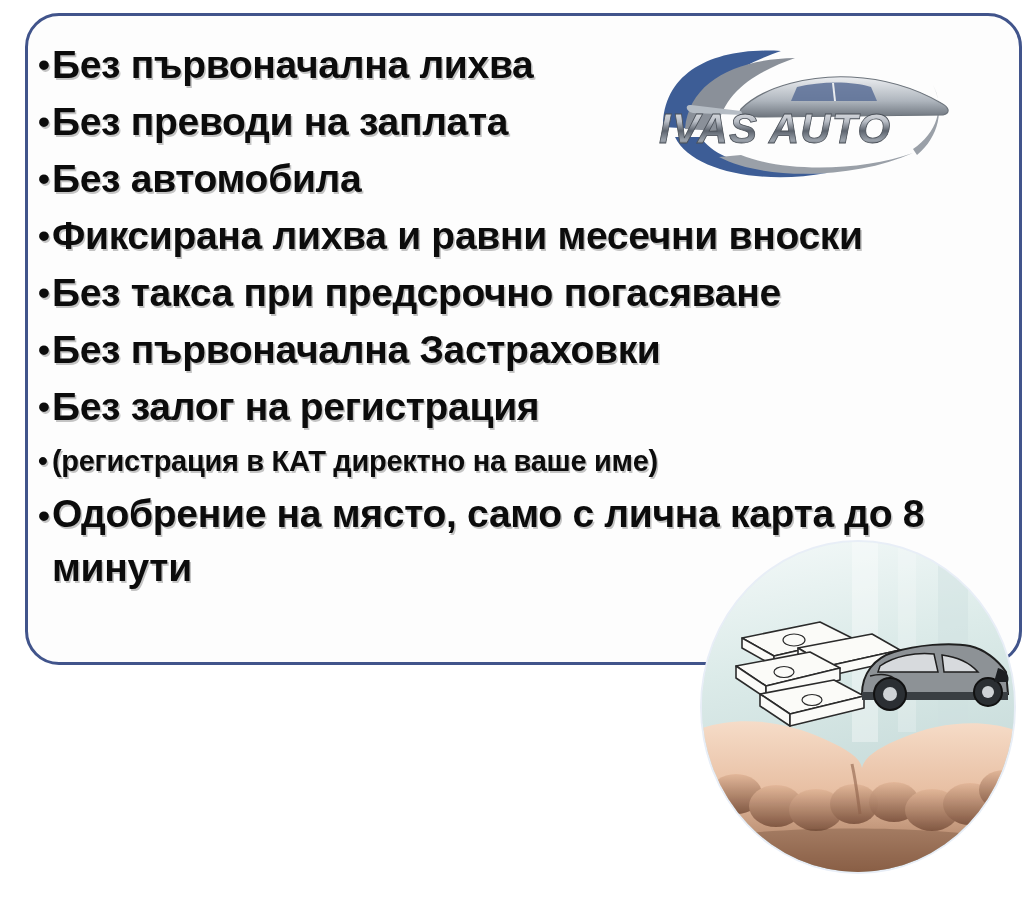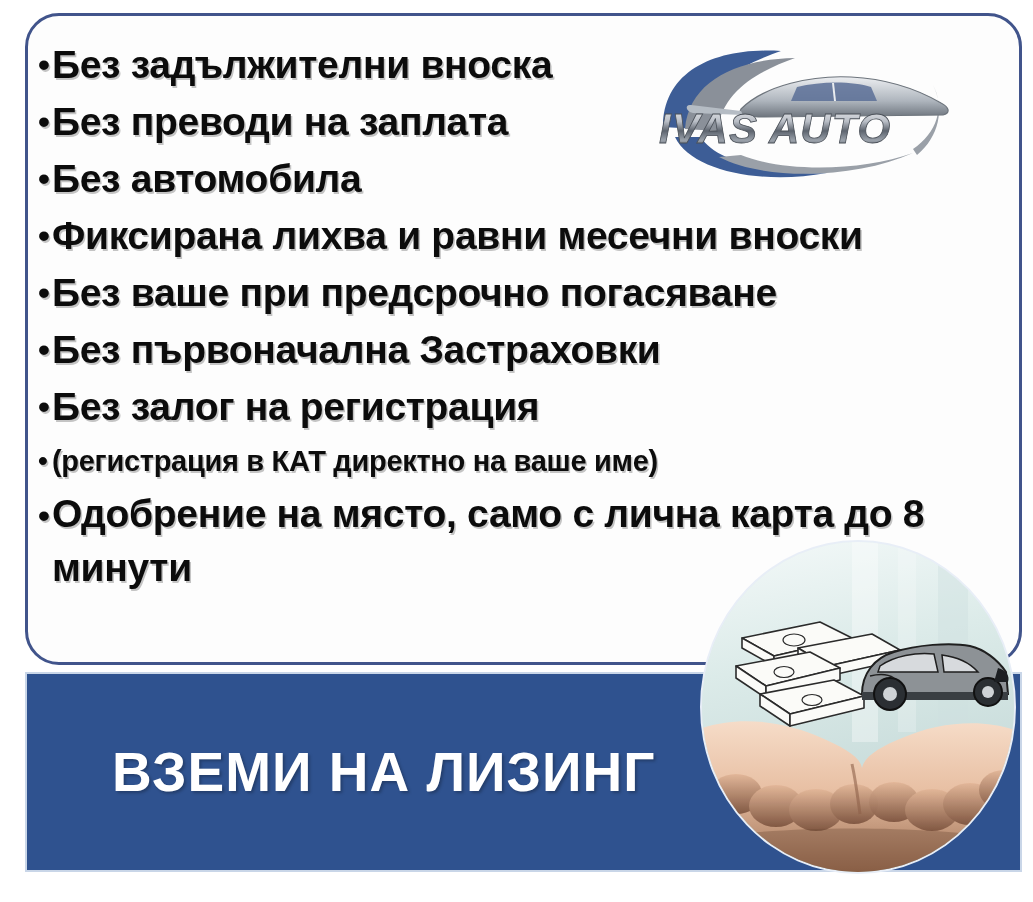--- a/index.html
+++ b/index.html
@@ -119,41 +119,41 @@
 <body>
 
 <div class="poster">
 
   <div class="card"></div>
 
   <ul class="bullet-list">
 
     <li class="bullet-item sz-big">
       <span class="bullet-dot">•</span>
-      <span class="bullet-text">Без задължителни вноска</span>
+      <span class="bullet-text">Без първоначална лихва</span>
     </li>
 
     <li class="bullet-item sz-big">
       <span class="bullet-dot">•</span>
       <span class="bullet-text">Без преводи на заплата</span>
     </li>
 
     <li class="bullet-item sz-big">
       <span class="bullet-dot">•</span>
       <span class="bullet-text">Без автомобила</span>
     </li>
 
     <li class="bullet-item sz-big">
       <span class="bullet-dot">•</span>
       <span class="bullet-text">Фиксирана лихва и равни месечни вноски</span>
     </li>
 
     <li class="bullet-item sz-big">
       <span class="bullet-dot">•</span>
-      <span class="bullet-text">Без ваше при предсрочно погасяване</span>
+      <span class="bullet-text">Без такса при предсрочно погасяване</span>
     </li>
 
     <li class="bullet-item sz-big">
       <span class="bullet-dot">•</span>
       <span class="bullet-text">Без първоначална Застраховки</span>
     </li>
 
     <li class="bullet-item sz-big">
       <span class="bullet-dot">•</span>
       <span class="bullet-text">Без залог на регистрация</span>
@@ -203,23 +203,20 @@
                  C304 62 306 68 298 70 L120 72 C104 72 92 70 96 64 Z" fill="url(#carbody)" stroke="#6d747c" stroke-width="1.2"></path>
         <path d="M152 42 C176 36 208 36 226 42 L232 56 L146 56 Z" fill="#5b6f96" opacity="0.85"></path>
         <path d="M188 38 L190 56" stroke="#e9ecef" stroke-width="2"></path>
         <path d="M96 66 L46 60 C40 59 40 66 48 68 L98 70 Z" fill="#b5bcc4"></path>
       </g>
 
       <text x="14" y="98" font-family="'Liberation Sans','DejaVu Sans',sans-serif" font-size="42" font-weight="bold" font-style="italic" letter-spacing="1" fill="url(#metal)" stroke="#4a5058" stroke-width="0.8">IVAS AUTO</text>
     </svg>
   </div>
 
-  <div class="banner">
-    <div class="banner-text">ВЗЕМИ НА ЛИЗИНГ</div>
-  </div>
 
   <div class="photo-circle">
     <svg viewBox="0 0 312 330" xmlns="http://www.w3.org/2000/svg" aria-hidden="true">
       <defs>
         <linearGradient id="bgGrad" x1="0" y1="0" x2="0.2" y2="1">
           <stop offset="0%" stop-color="#f4f9f9"></stop>
           <stop offset="40%" stop-color="#dcebe9"></stop>
           <stop offset="100%" stop-color="#bfd5d4"></stop>
         </linearGradient>
         <linearGradient id="skin" x1="0" y1="0" x2="0" y2="1">

